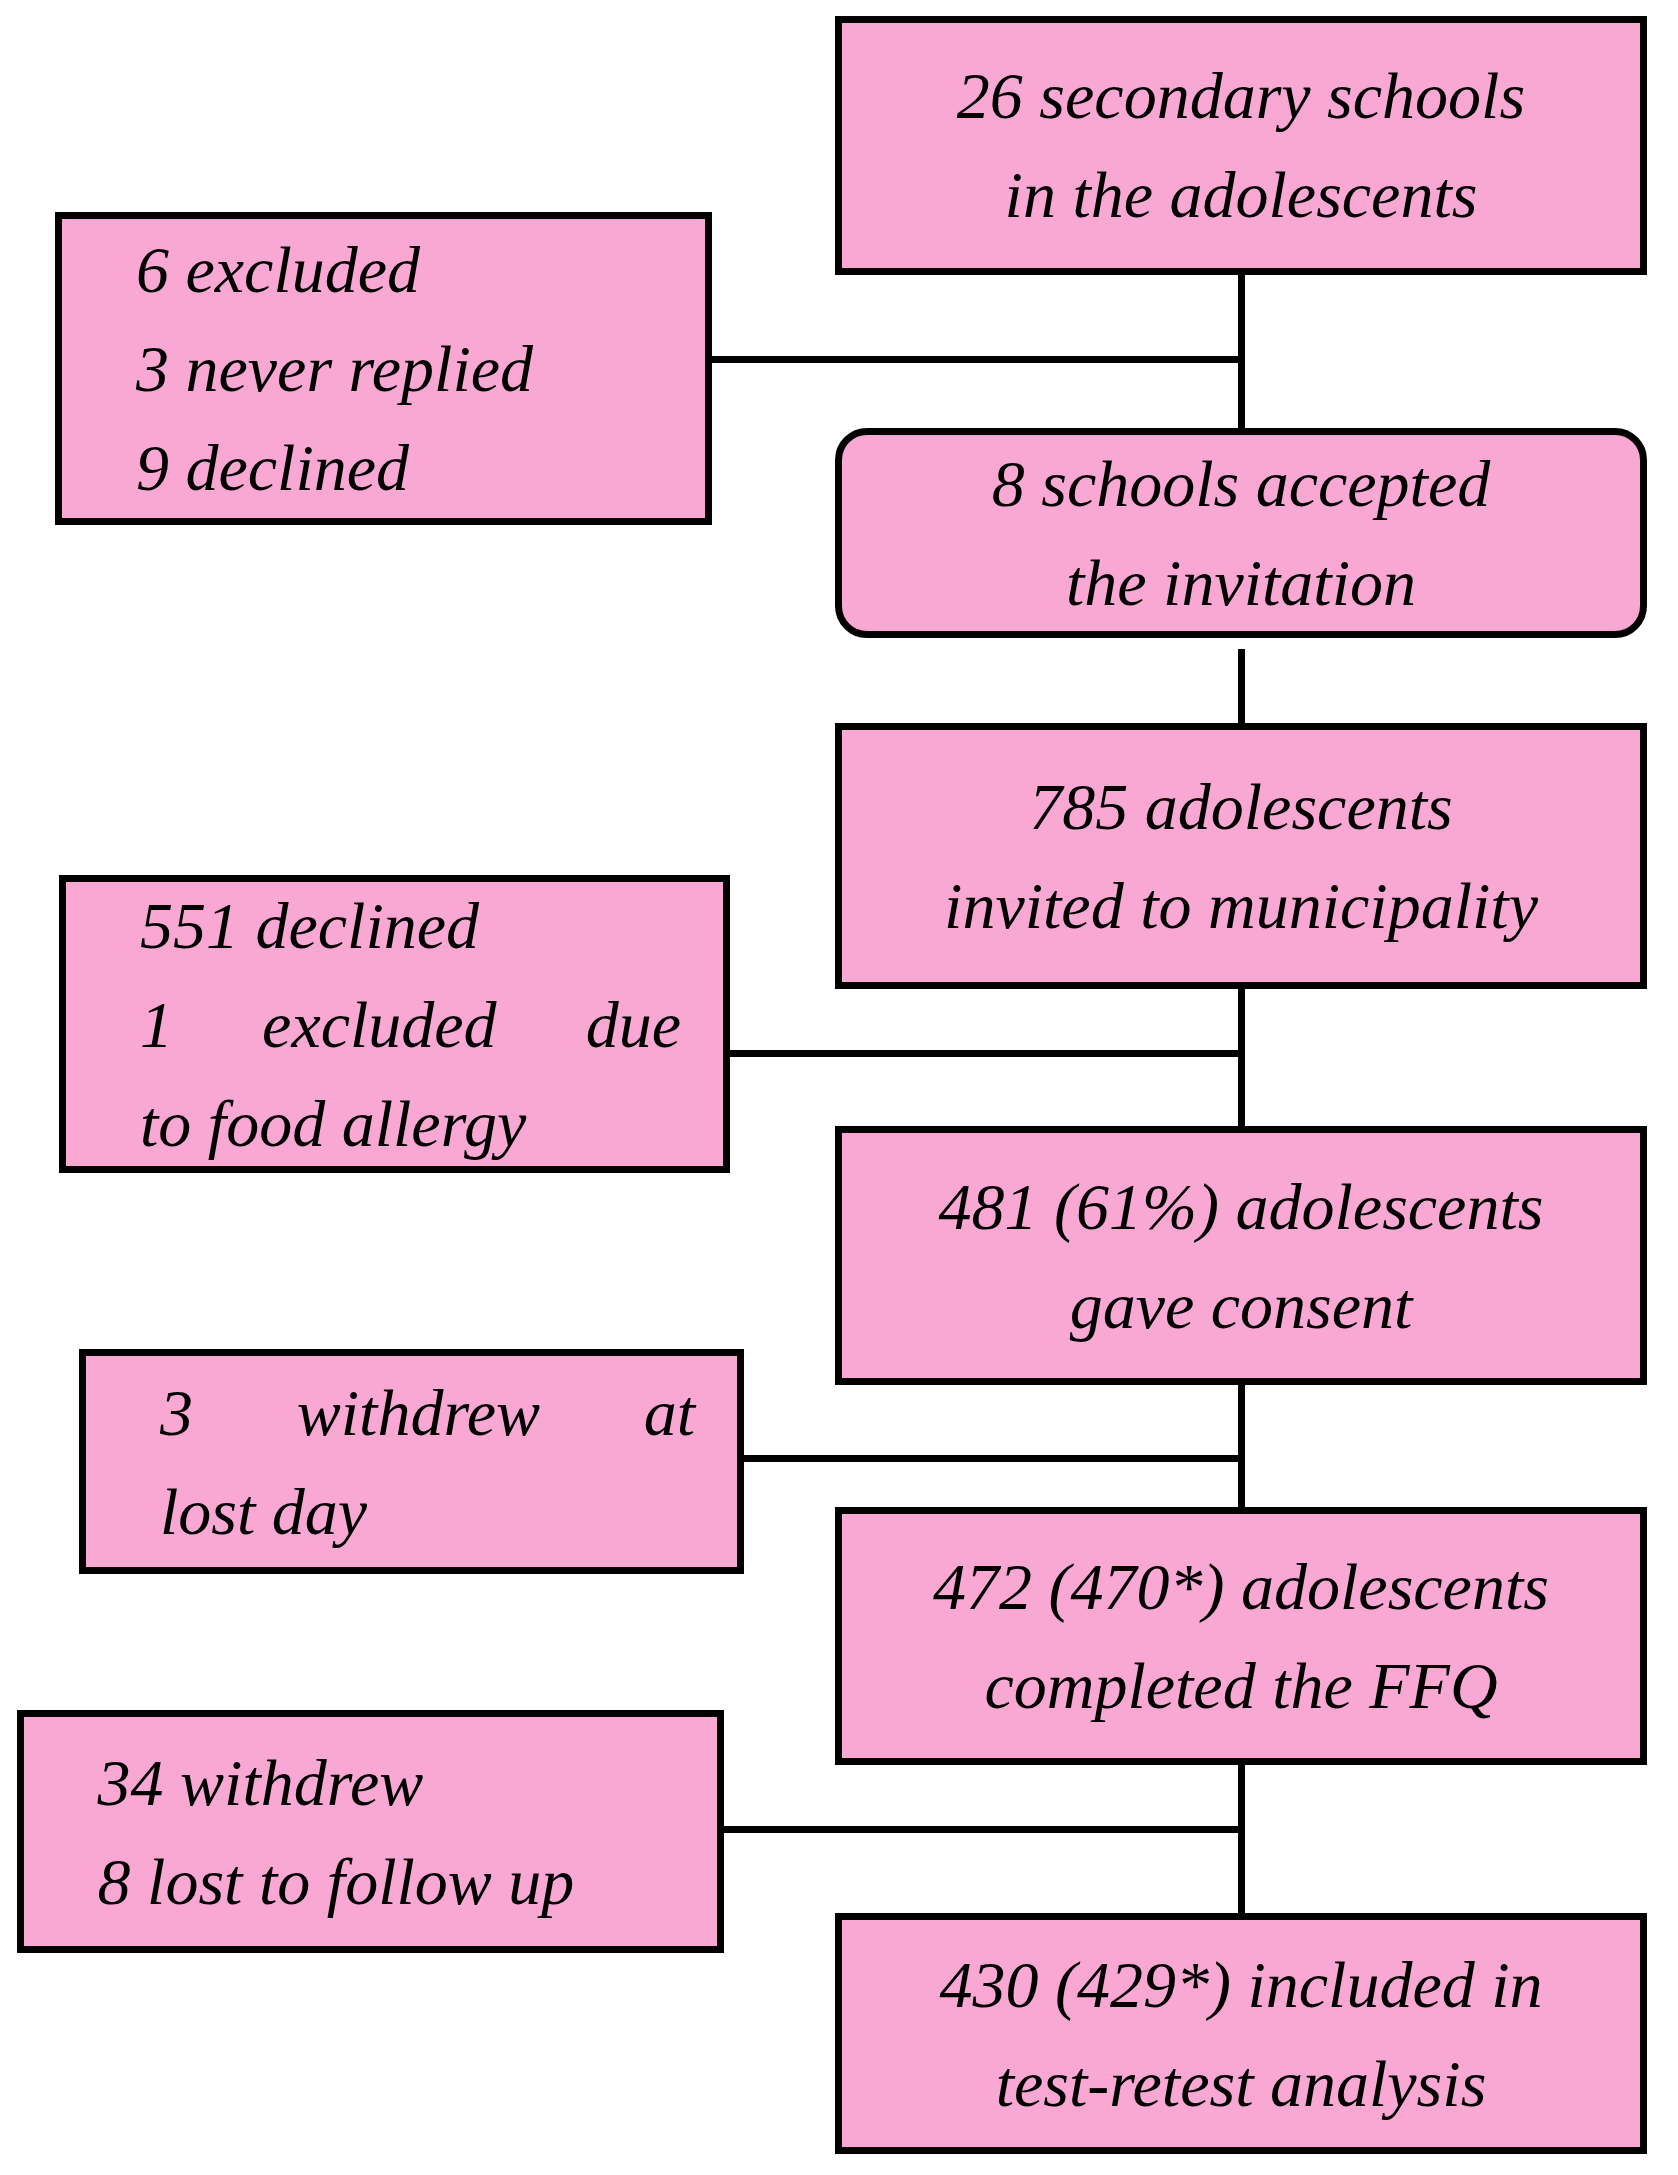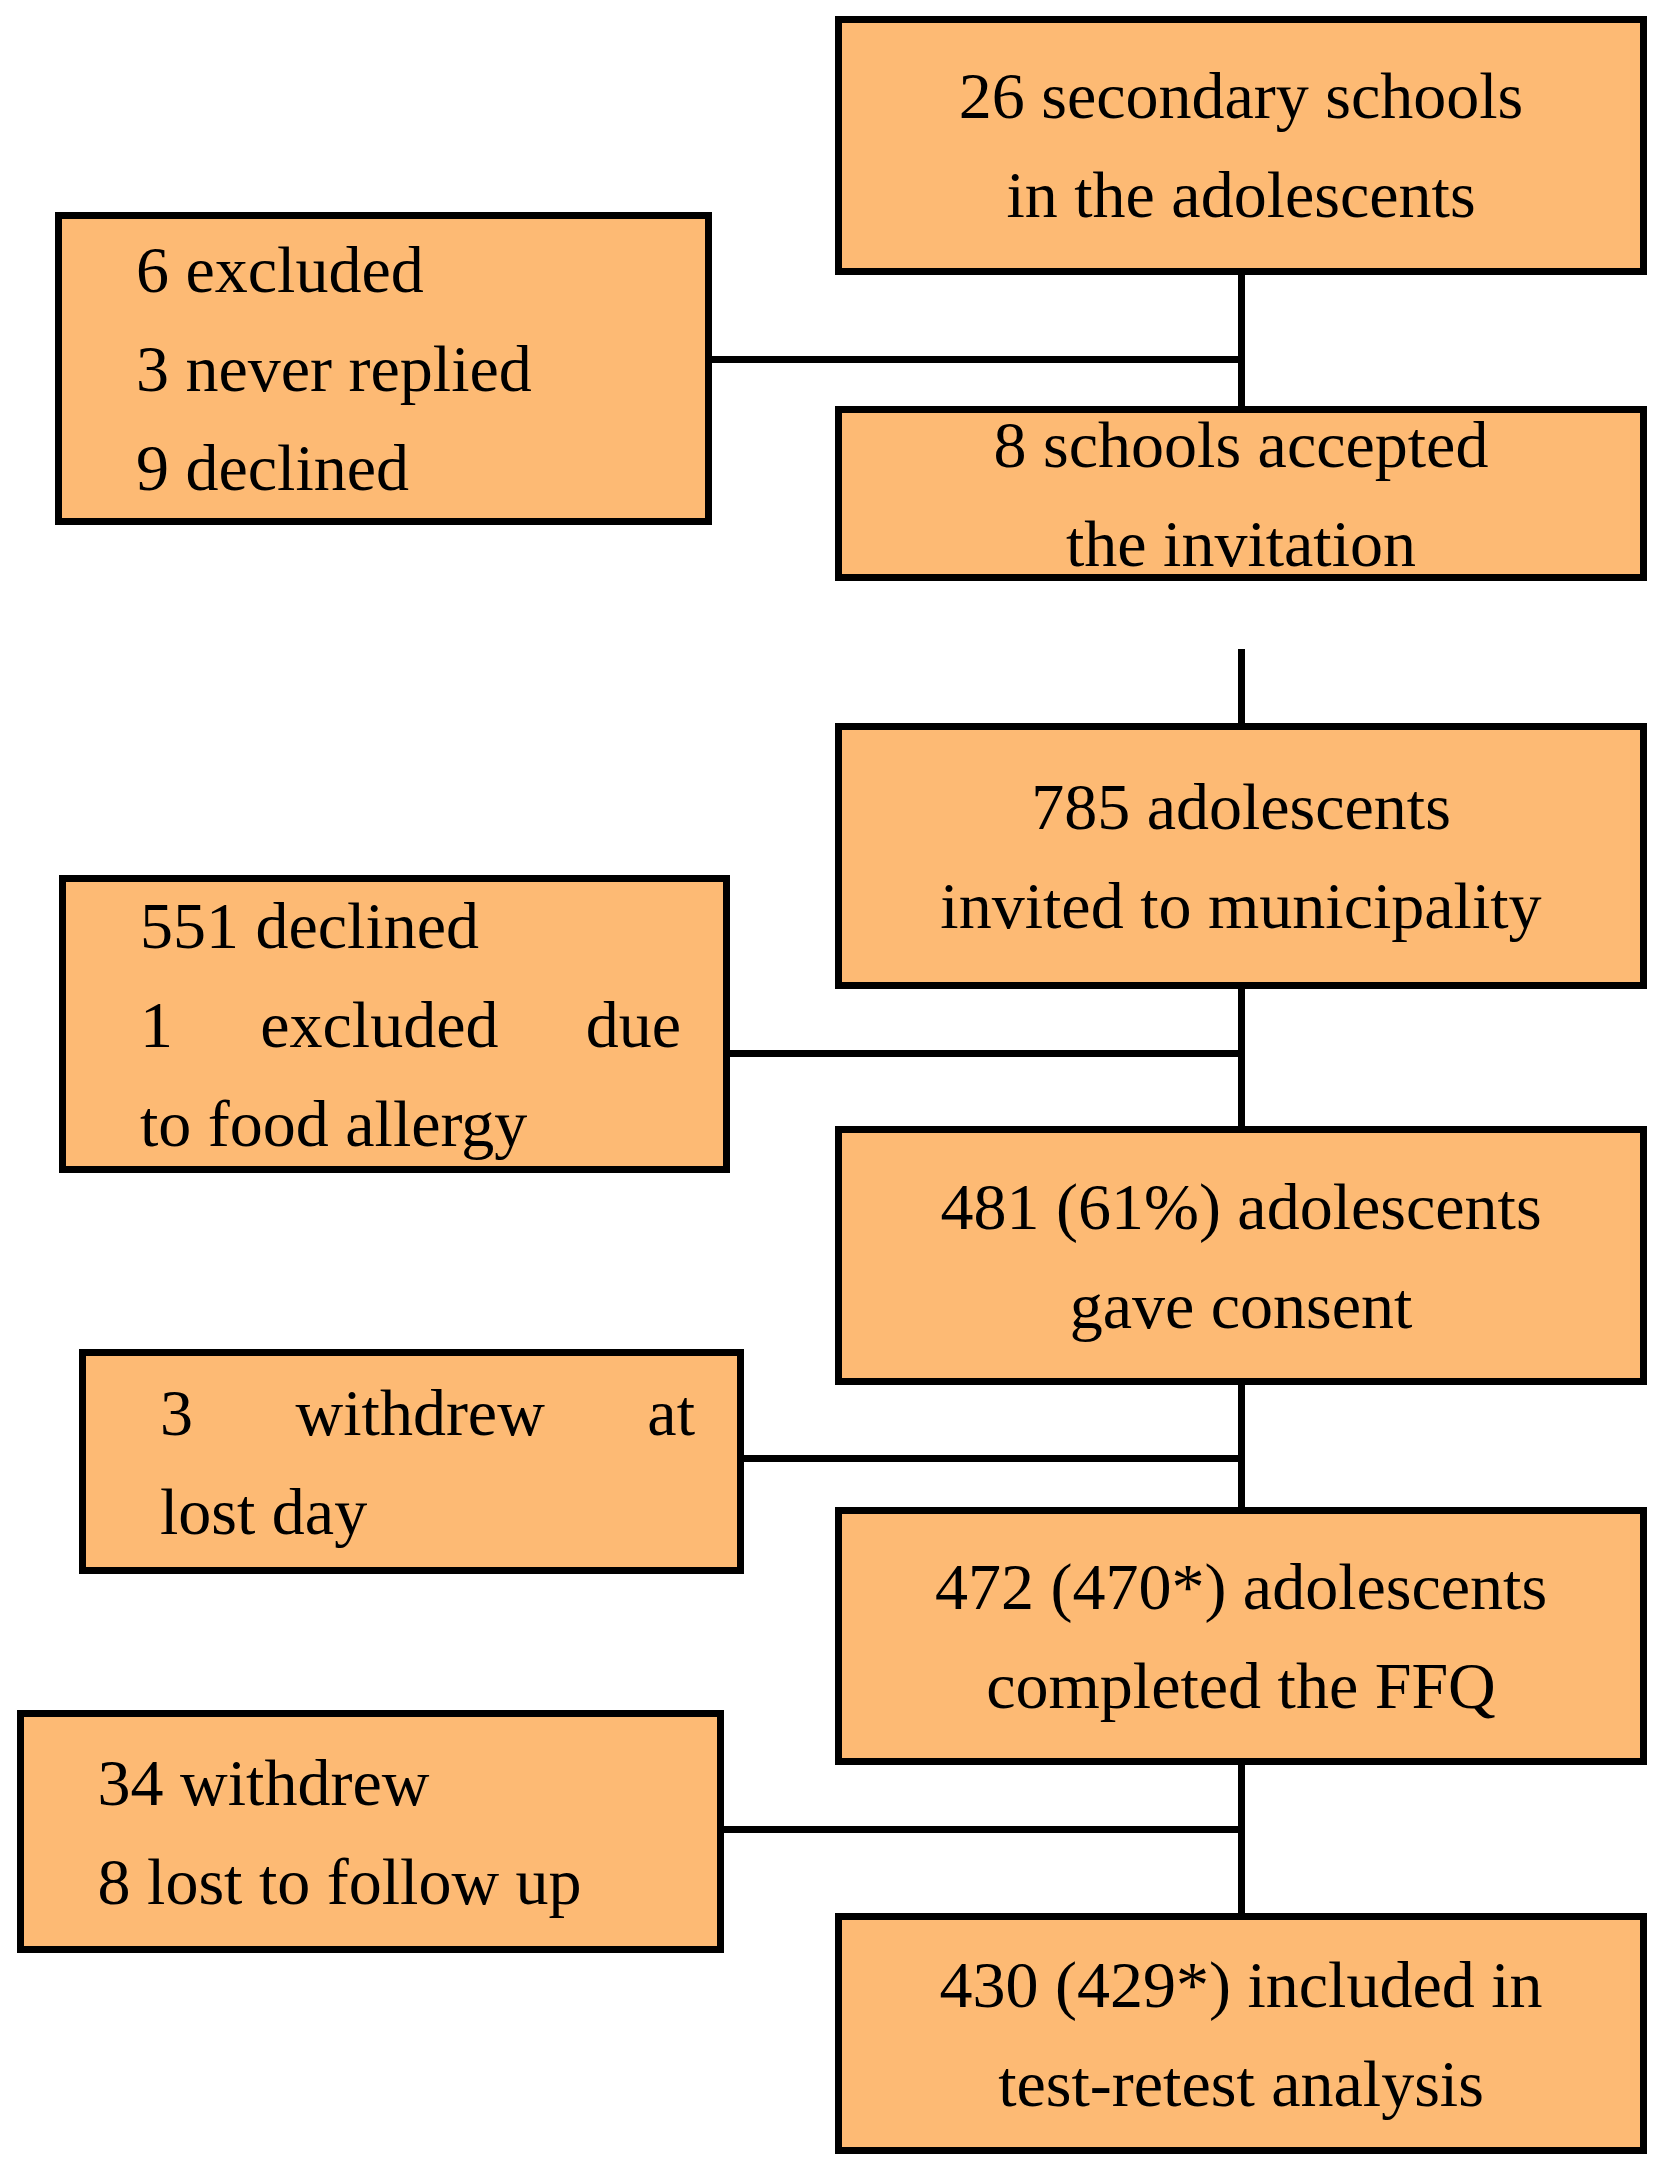--- a/index.html
+++ b/index.html
@@ -12,26 +12,27 @@
     width: 1679px;
     height: 2175px;
     background: #ffffff;
     font-family: "Liberation Serif", "DejaVu Serif", serif;
     color: #000000;
   }
   .box {
     position: absolute;
     box-sizing: border-box;
     border: 7.4px solid #000000;
-    background: #fdba74;
+    background: #f9a8d4;
     display: flex;
     flex-direction: column;
     justify-content: center;
     font-size: 66px;
     line-height: 1.5;
+    font-style: italic;
   }
   .rbox {
     left: 835px;
     width: 812px;
     text-align: center;
     padding: 0 9.2px;
   }
   .lbox {
     text-align: left;
     padding-left: 74px;
@@ -57,21 +58,21 @@
   #v3 { top: 981px; height: 151px; }
   #v4 { top: 1378px; height: 136px; }
   #v5 { top: 1759px; height: 161px; }
 
   #h1 { top: 356px;  left: 703px; width: 542px; }
   #h2 { top: 1050px; left: 723px; width: 522px; }
   #h3 { top: 1455px; left: 720px; width: 525px; }
   #h4 { top: 1826px; left: 716px; width: 529px; }
 
   #r1 { top: 15.7px;   height: 259px; }
-  #r2 { top: 406px;  height: 175px; }
+  #r2 { top: 428px;  height: 210px; border-radius: 32px; }
   #r3 { top: 723px;  height: 266px; }
   #r4 { top: 1126px; height: 259px; }
   #r5 { top: 1507px; height: 258px; }
   #r6 { top: 1913px; height: 241px; }
 
   #l1 { left: 55px; top: 212px;  width: 657px; height: 313px; }
   #l2 { left: 59px; top: 875px;  width: 671px; height: 298px; }
   #l3 { left: 63px; top: 1349px; width: 665px; height: 225px; margin-left: 16px; }
   #l4 { left: 16.6px; top: 1710px; width: 707px; height: 243px; }
 </style>

